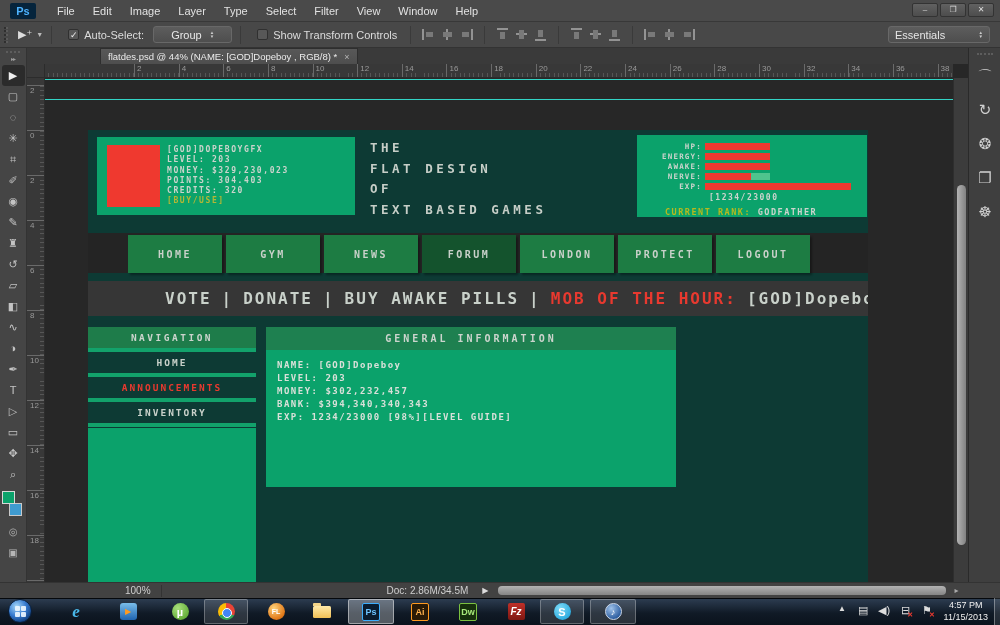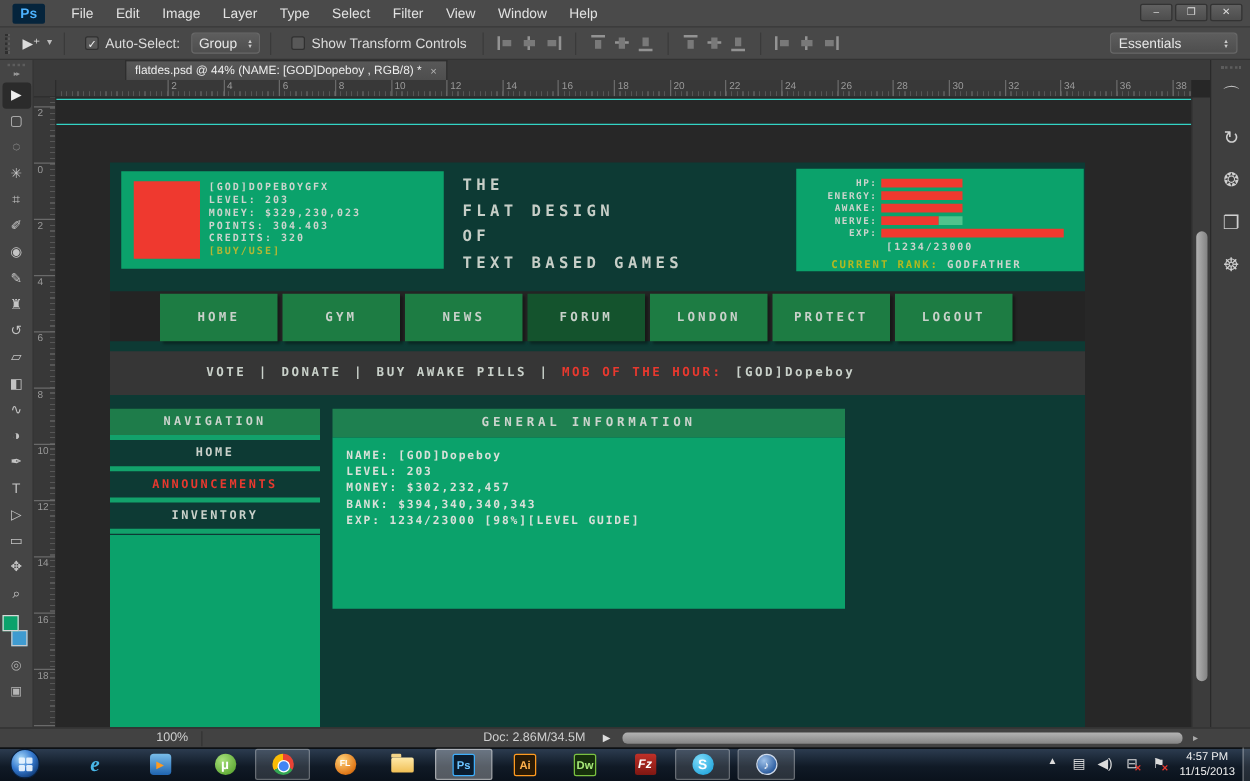--- a/index.html
+++ b/index.html
@@ -13,21 +13,21 @@
   .menu-item{padding:0 9px;font-size:11px;color:#e2e2e2;line-height:22px;cursor:default}
   .menu-item:first-of-type{margin-left:12px}
   #wincontrols{position:absolute;right:6px;top:3px;display:flex;gap:2px}
   .winbtn{width:26px;height:14px;background:linear-gradient(#616161,#4d4d4d);border:1px solid #333;border-radius:2px;color:#ddd;font-size:8px;line-height:12px;text-align:center}
 
   #optionsbar{position:absolute;left:0;top:22px;width:1000px;height:26px;background:#484848;border-bottom:1px solid #333;display:flex;align-items:center}
   .grip-v{width:4px;height:16px;margin-left:4px;border-left:2px dotted #2f2f2f;border-right:2px dotted #5a5a5a}
   .opt-sep{width:1px;height:18px;background:#3a3a3a;margin:0 8px}
   .opt-label{font-size:11px;color:#dcdcdc;margin:0 5px;white-space:nowrap}
   .checkbox{width:11px;height:11px;background:#585858;border:1px solid #303030;border-radius:2px;color:#eee;font-size:9px;line-height:10px;text-align:center;margin-left:8px}
-  .select{height:17px;background:linear-gradient(#5d5d5d,#4e4e4e);border:1px solid #686868;border-radius:3px;display:flex;align-items:center;padding:0 5px;margin-left:4px}
+  .select{height:17px;background:linear-gradient(#5d5d5d,#4e4e4e);border:1px solid #686868;border-radius:3px;display:flex;align-items:center;padding:0 17px;margin-left:4px}
   .select .val{font-size:11px;color:#e8e8e8;margin-right:8px}
   .updown{display:flex;flex-direction:column;line-height:4px}
   .updown i{font-style:normal;font-size:4.5px;color:#ccc}
   .tool-preview{margin-left:10px;color:#ddd;font-size:11px;display:flex;align-items:center}
   .tool-preview .dd{font-size:7px;color:#bbb;margin-left:4px}
   .ai{width:13px;height:13px;position:relative;margin:0 3px;opacity:.5}
   .ai::before{content:"";position:absolute;background:#ddd}
   .ai::after{content:"";position:absolute;background:#aaa}
   .ai.l::before{left:0;top:1px;width:2px;height:11px}.ai.l::after{left:4px;top:4px;width:7px;height:5px}
   .ai.cv::before{left:5px;top:1px;width:2px;height:11px}.ai.cv::after{left:2px;top:4px;width:9px;height:5px}
@@ -73,21 +73,21 @@
   #site-title{position:absolute;left:282px;top:8px;font-size:12.5px;line-height:20.5px;letter-spacing:3.5px;color:#c6cec7}
   #stats-card{position:absolute;left:549px;top:5px;width:230px;height:82px;padding-top:6px}
   .srow{display:flex;align-items:center;height:10px}
   .srow .lb{width:68px;text-align:right;font-size:7.5px;letter-spacing:1.2px;color:#ccd4cd;padding-right:3px}
   .sbar{display:flex;height:7px}
   .sbar i{display:block;height:7px}
   #exp-text{margin-left:72px;margin-top:2px;font-size:8px;letter-spacing:1.5px;color:#ccd4cd}
   #rank-line{margin-left:28px;margin-top:5px;font-size:8.5px;letter-spacing:1.5px}
   #nav-band{position:absolute;left:0;top:103px;width:780px;height:40px;background:#242424;display:flex;align-items:flex-end;padding-left:40px;gap:4px}
   .navbtn{width:94px;height:38px;display:flex;align-items:center;justify-content:center;font-size:10px;letter-spacing:2.5px;color:#c9d1ca;box-shadow:2px 2px 2px rgba(0,0,0,.35)}
-  #links-bar{position:absolute;left:0;top:151px;width:780px;height:35px;background:#363636;display:flex;align-items:center;padding-left:72px;font-size:10px;letter-spacing:2px}
+  #links-bar{position:absolute;left:0;top:151px;width:780px;height:35px;background:#363636;display:flex;align-items:center;padding-left:72px;font-size:16px;letter-spacing:2px}
   #links-bar span{margin:0 5px;white-space:nowrap}
   #sidebar{position:absolute;left:0;top:197px;width:168px;height:255px}
   #sidebar .hdr{height:21px;display:flex;align-items:center;justify-content:center;font-size:9.5px;letter-spacing:2.5px;color:#ccd4cd}
   #sidebar .div{height:4px}
   #sidebar .item{height:21px;display:flex;align-items:center;justify-content:center;font-size:9.5px;letter-spacing:2px}
   #sidebar-block{position:absolute;left:0;top:101px;width:168px;height:154px}
   #info-panel{position:absolute;left:178px;top:197px;width:410px;height:160px}
   #info-panel .hdr{height:23px;display:flex;align-items:center;justify-content:center;font-size:10px;letter-spacing:3px;color:#ccd4cd}
   #info-body{height:137px;padding:9px 11px}
   #info-body .line{font-size:9px;line-height:13px;letter-spacing:1.5px;color:#d9e0d9}

